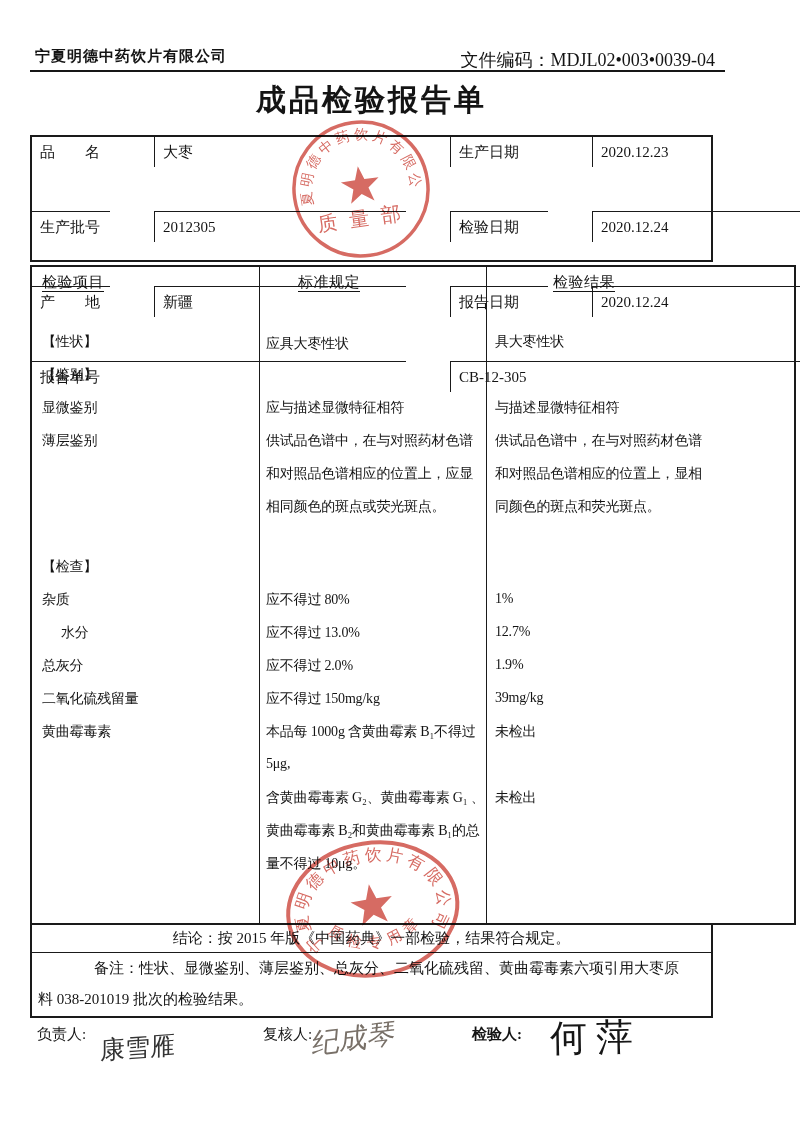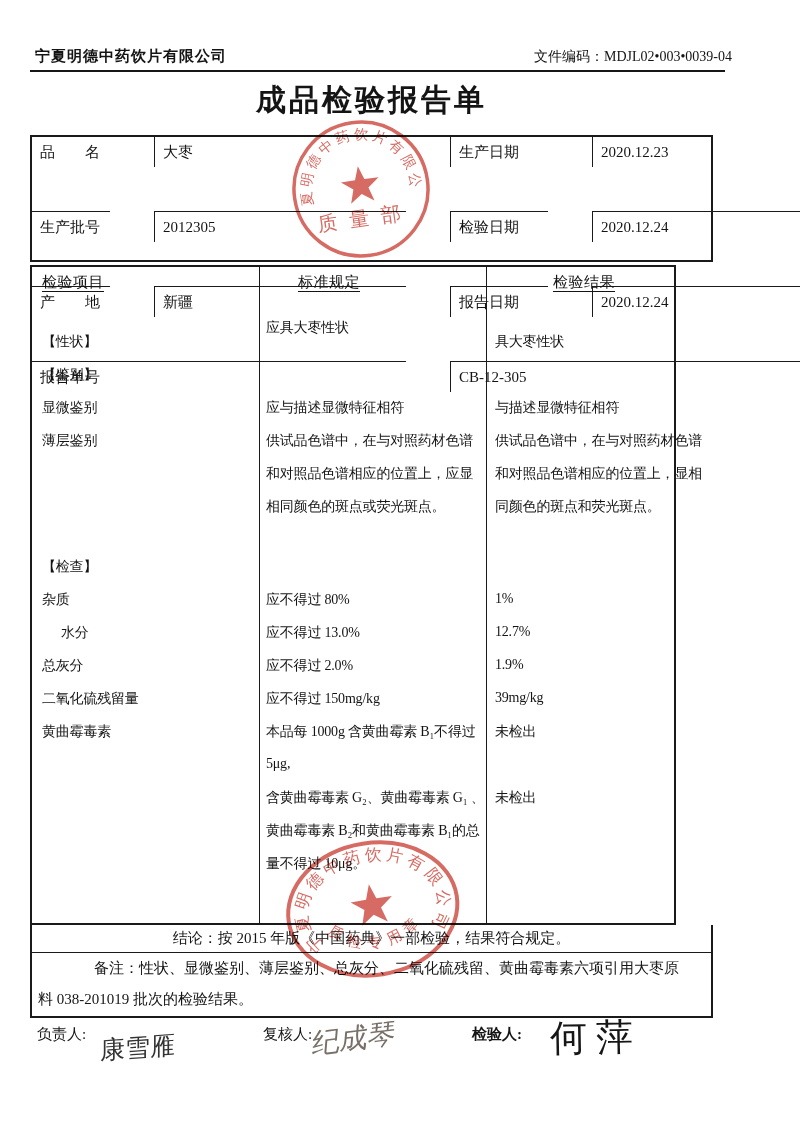--- a/index.html
+++ b/index.html
@@ -4,38 +4,38 @@
 <style>
   html,body{margin:0;padding:0;background:#e8e8e8;}
   .page{
     position:relative;width:800px;height:1131px;background:#ffffff;
     font-family:"Liberation Serif","DejaVu Serif",serif;color:#141414;
     overflow:hidden;margin:0 auto;
   }
   .abs{position:absolute;}
   
   .company{left:35px;top:47px;font-size:15px;font-weight:600;letter-spacing:1px;}
-  .doccode{right:68px;top:48px;font-size:14px;}
+  .doccode{right:85px;top:48px;font-size:18px;}
   .hrule{left:30px;top:70px;width:695px;height:2px;background:#161616;}
   .doctitle{left:30px;top:80px;width:683px;text-align:center;font-size:30px;font-weight:700;letter-spacing:3px;}
   
   .info-table{
     left:30px;top:135px;width:683px;height:127px;box-sizing:border-box;
     border:2px solid #1a1a1a;display:grid;
     grid-template-columns:78px 252px 98px 251px;
     grid-template-rows:30px 31px 31px 31px;
     gap:44px;
   }
   .cell{display:flex;align-items:center;padding-left:8px;font-size:15px;box-sizing:border-box;}
   .bl{border-left:1px solid #1a1a1a;}
   .bt{border-top:1px solid #1a1a1a;}
   .span12{grid-column:1/3;}
   .span34{grid-column:3/5;}
   
-  .main-table{left:30px;top:265px;width:646px;height:660px;box-sizing:border-box;border:2px solid #1a1a1a;}
+  .main-table{left:30px;top:265px;width:766px;height:660px;box-sizing:border-box;border:2px solid #1a1a1a;}
   .vline{position:absolute;top:0;height:100%;width:1px;background:#1a1a1a;}
   .v1{left:227px;} .v2{left:454px;}
   .mcol{position:absolute;top:0;height:100%;}
   .mc1{left:0;width:226px;} .mc2{left:228px;width:226px;} .mc3{left:455px;width:226px;}
   .mt-line{position:absolute;font-size:14px;letter-spacing:-0.2px;white-space:nowrap;height:20px;}
   .mc1 .mt-line{left:10px;} .mc2 .mt-line{left:6px;} .mc3 .mt-line{left:8px;}
   .mt-header{position:absolute;top:6px;font-size:15px;letter-spacing:0.5px;text-decoration:underline;text-underline-offset:4px;white-space:nowrap;}
   
   .conclusion{left:30px;top:925px;width:683px;height:27px;box-sizing:border-box;
     border-left:2px solid #1a1a1a;border-right:2px solid #1a1a1a;
@@ -99,21 +99,21 @@
       <div class="mt-line" style="top:291px;">【检查】</div>
       <div class="mt-line" style="top:324px;">杂质</div>
       <div class="mt-line" style="top:357px;margin-left:19px;">水分</div>
       <div class="mt-line" style="top:390px;">总灰分</div>
       <div class="mt-line" style="top:423px;">二氧化硫残留量</div>
       <div class="mt-line" style="top:456px;">黄曲霉毒素</div>
     </div>
 
     <div class="mcol mc2">
       <div class="mt-header" style="left:38px;">标准规定</div>
-      <div class="mt-line" style="top:52px;">应具大枣性状</div>
+      <div class="mt-line" style="top:68px;">应具大枣性状</div>
       <div class="mt-line" style="top:132px;">应与描述显微特征相符</div>
       <div class="mt-line" style="top:165px;">供试品色谱中，在与对照药材色谱</div>
       <div class="mt-line" style="top:198px;">和对照品色谱相应的位置上，应显</div>
       <div class="mt-line" style="top:231px;">相同颜色的斑点或荧光斑点。</div>
       <div class="mt-line" style="top:324px;">应不得过 80%</div>
       <div class="mt-line" style="top:357px;">应不得过 13.0%</div>
       <div class="mt-line" style="top:390px;">应不得过 2.0%</div>
       <div class="mt-line" style="top:423px;">应不得过 150mg/kg</div>
       <div class="mt-line" style="top:456px;">本品每 1000g 含黄曲霉素 B₁不得过</div>
       <div class="mt-line" style="top:489px;">5μg,</div>

